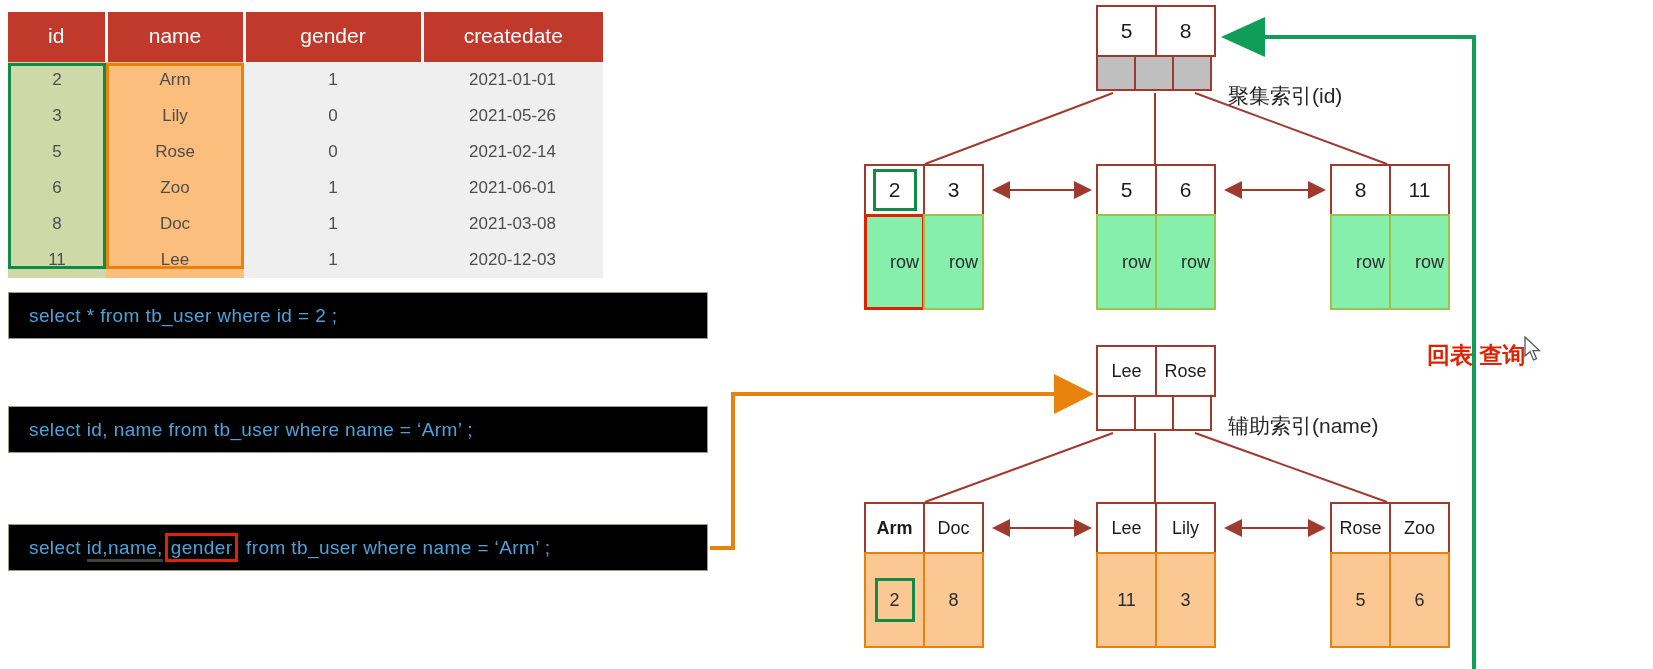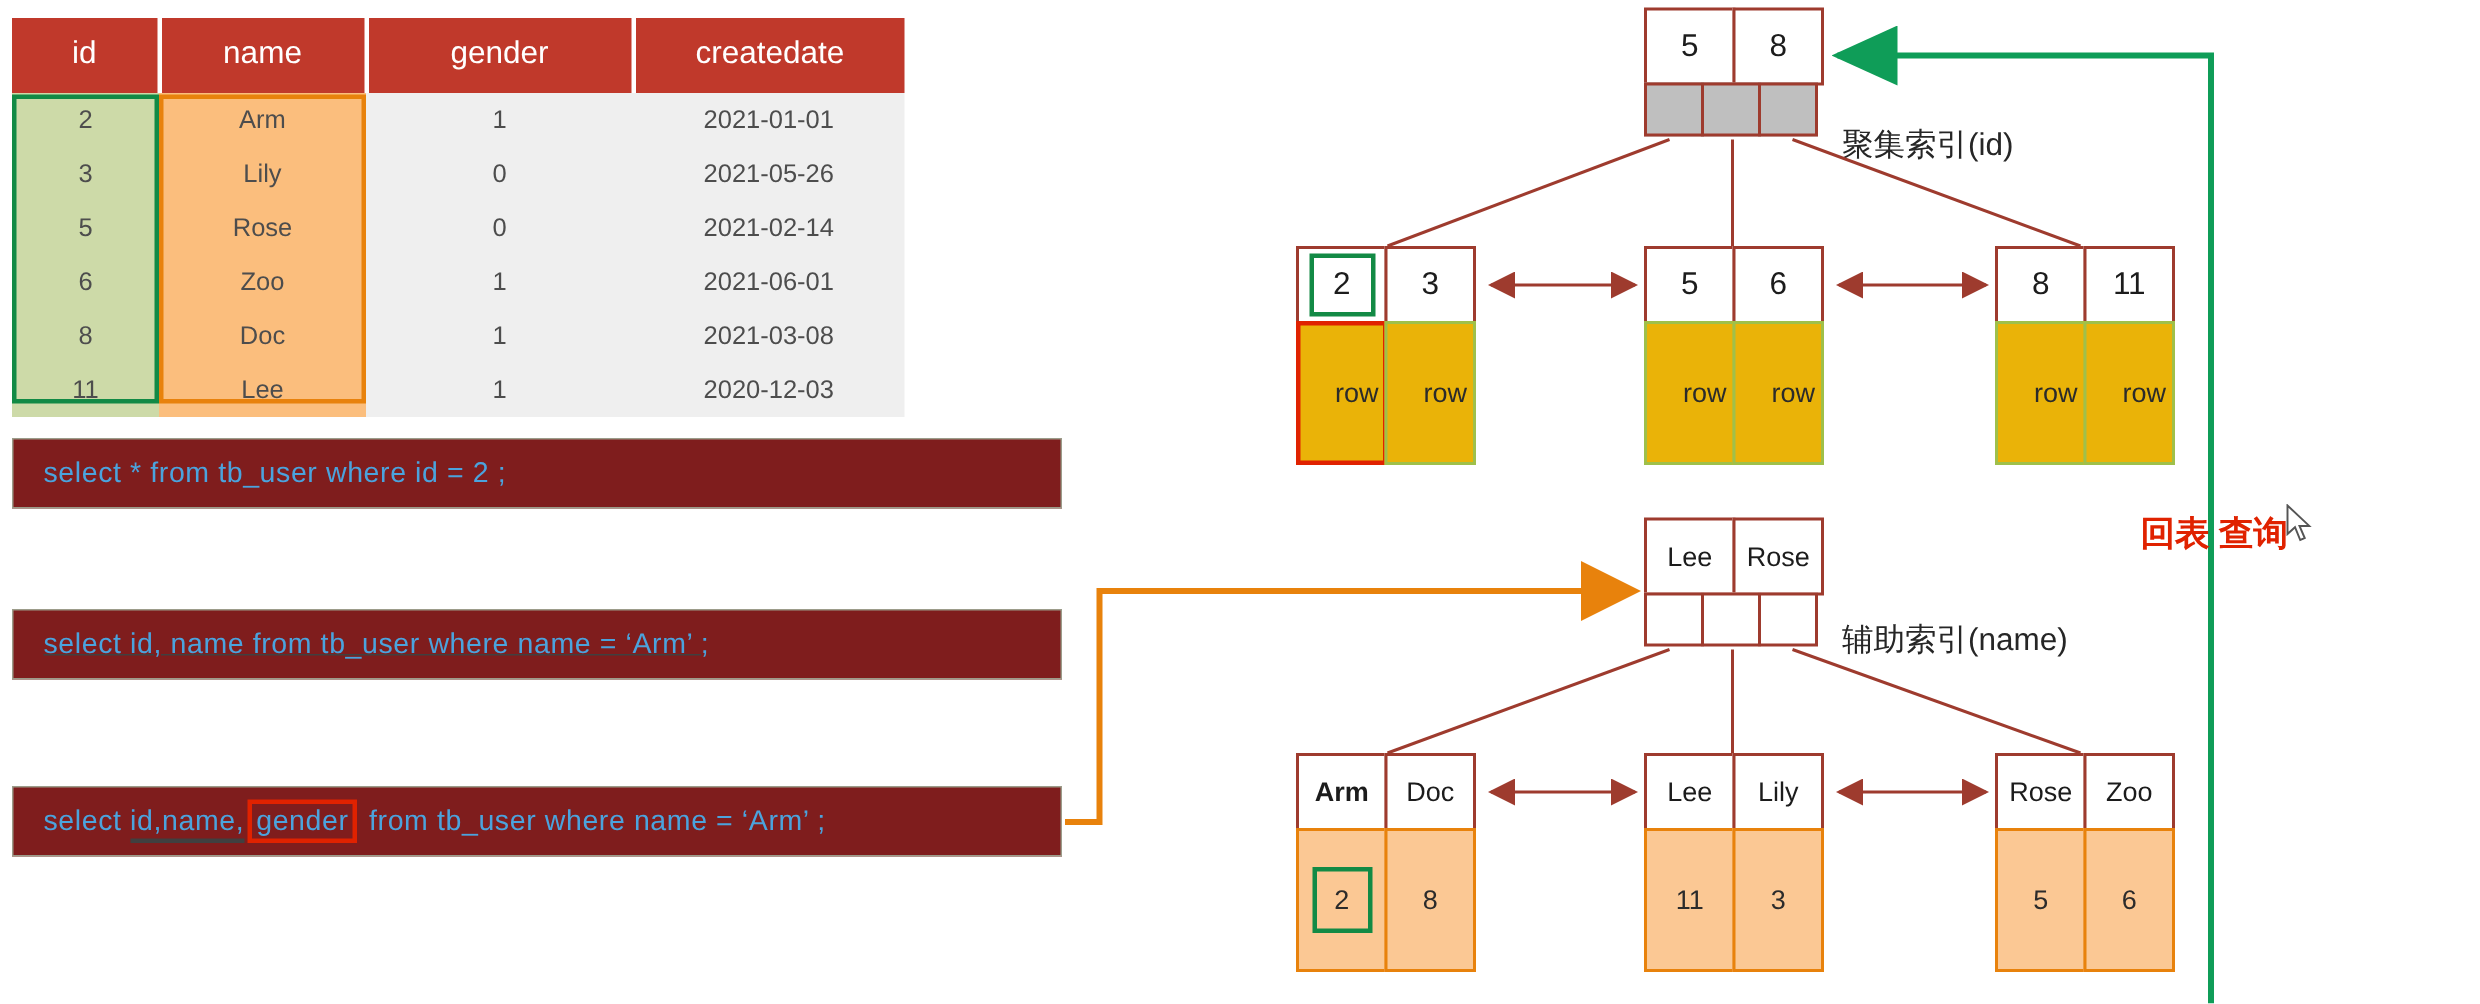--- a/index.html
+++ b/index.html
@@ -20,25 +20,25 @@
   #data-table col.c-date{width:181px;}
   td.col-id{background:#cddaa8;}
   td.col-name{background:#fbbe7d;}
   td.col-gender,td.col-date{background:#efefef;}
   
   .col-outline{position:absolute;pointer-events:none;}
   #outline-id{left:8px;top:63px;width:98px;height:206px;border:3px solid #128a45;box-sizing:border-box;}
   #outline-name{left:106px;top:63px;width:138px;height:206px;border:3px solid #e8820c;box-sizing:border-box;}
 
   
-  .sql-box{position:absolute;background:#7f1d1d;border:1px solid #9c9c8a;
+  .sql-box{position:absolute;background:#000000;border:1px solid #9c9c8a;
       box-sizing:border-box;display:flex;align-items:center;}
   .sql-text{font-size:19px;color:#4ba3dd;padding-left:20px;letter-spacing:.4px;white-space:nowrap;}
   #sql-box-1{left:8px;top:292px;width:700px;height:47px;}
-  #sql-box-2{left:8px;top:406px;width:700px;height:47px;text-decoration:underline;}
+  #sql-box-2{left:8px;top:406px;width:700px;height:47px;}
   #sql-box-3{left:8px;top:524px;width:700px;height:47px;}
   .sql-underline{border-bottom:3px solid #404040;padding-bottom:1px;}
   .sql-redbox{border:3px solid #e02200;padding:1px 3px;margin:0 2px;box-sizing:border-box;}
 
   
   .node{position:absolute;}
   .keyrow{display:flex;}
   .key{width:61px;height:52px;border:2px solid #9e3b2e;box-sizing:border-box;
        display:flex;align-items:center;justify-content:center;background:#ffffff;
        font-size:21px;color:#1c1c1c;margin-left:-2px;}
@@ -47,21 +47,21 @@
   .key.bold{font-weight:700;}
   .ptrrow{display:flex;margin-top:-2px;}
   .ptr{width:40px;height:36px;border:2px solid #9e3b2e;box-sizing:border-box;
        background:#bfbfbf;margin-left:-2px;}
   .ptr:first-child{margin-left:0;}
   .ptr.blank{background:#ffffff;}
   .datarow{display:flex;margin-top:-2px;}
   .cell{width:61px;height:96px;box-sizing:border-box;display:flex;
         align-items:center;justify-content:center;font-size:18px;color:#2b2b2b;margin-left:-2px;}
   .cell:first-child{margin-left:0;}
-  .cell.green{background:#eab308;border:2px solid #9fc04a;padding-left:20px;}
+  .cell.green{background:#86efac;border:2px solid #9fc04a;padding-left:20px;}
   .cell.orange{background:#fbc894;border:2px solid #e8820c;}
   .cell.redborder{border:3px solid #e02200;}
   .keybox-green{border:3px solid #128a45 !important;width:44px;height:42px;
        display:flex;align-items:center;justify-content:center;box-sizing:border-box;}
   .cellbox-green{border:3px solid #128a45;width:40px;height:44px;
        display:flex;align-items:center;justify-content:center;box-sizing:border-box;}
 
   
   .label{position:absolute;font-size:21px;color:#262626;white-space:nowrap;margin-top:24px;}
   #label-clustered{left:1228px;top:58px;}

